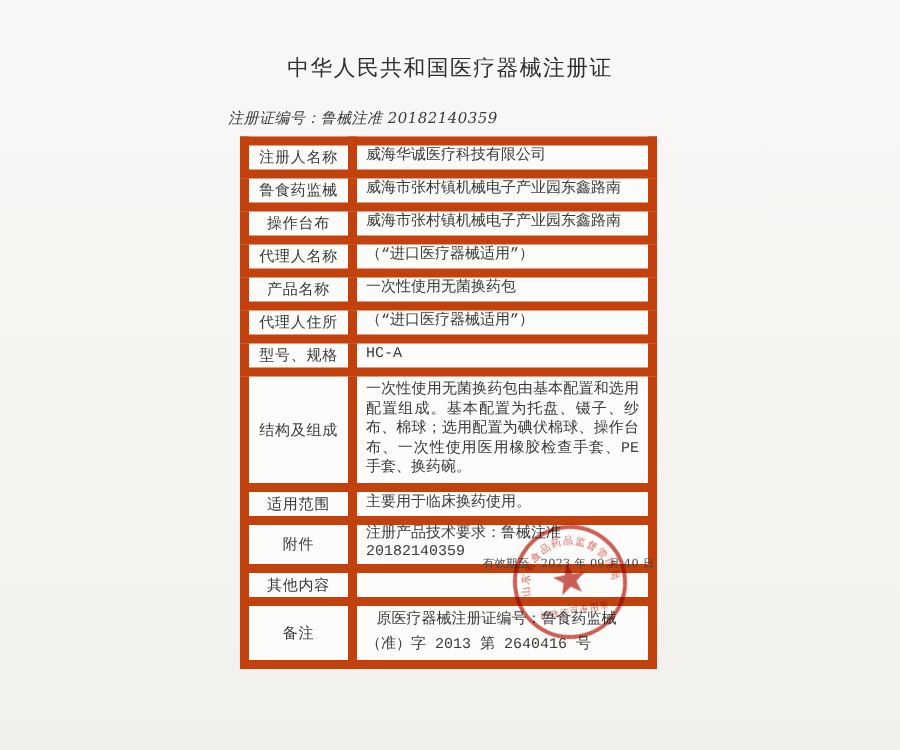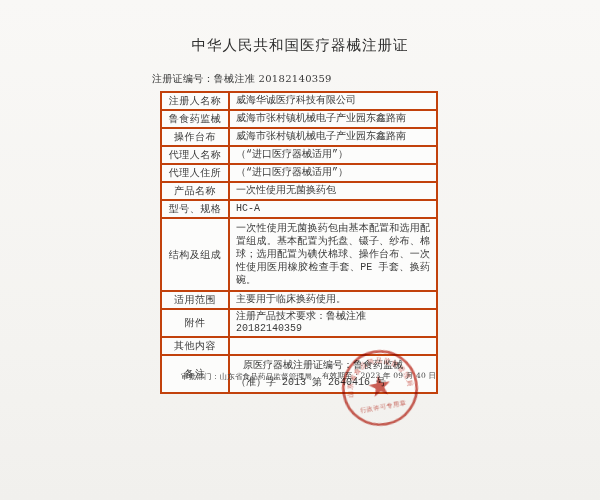--- a/index.html
+++ b/index.html
@@ -15,28 +15,28 @@
     background:linear-gradient(180deg,#f9f8f6 0%,#f4f3f0 70%,#f1f0ed 100%);
     overflow:hidden;
   }
   .title {
     position:absolute; top:36px; left:0; width:600px;
     text-align:center; font-size:14.5px; letter-spacing:1px;
     color:#2f2f2f; font-weight:500;
   }
   .regno {
     position:absolute; top:72px; left:152px;
-    font-size:10px; color:#3a3a3a; letter-spacing:.3px;
+    font-size:10px; color:#3a3a3a; letter-spacing:.3px;font-style:italic;
   }
   table.cert {
     position:absolute; top:91px; left:160px; width:278px;
     border-collapse:collapse; background:#fcfcfb;
     font-size:10px; color:#3a3a3a; table-layout:fixed;
   }
-  table.cert td { border:2px solid #c2410c; vertical-align:middle; }
+  table.cert td { border:6px solid #c2410c; vertical-align:middle; }
   td.lbl { width:62px; text-align:center; padding:1px 2px; letter-spacing:.5px; }
   td.val { padding:1px 6px; line-height:12px;font-family:Liberation Mono, monospace; }
   tr.r   { height:18px; }
   tr.tall { height:52px; }
   tr.tall td.val { line-height:13px; padding:3px 6px; text-align:justify; }
   tr.remark { height:37px; }
   tr.remark td.val { line-height:17px; text-indent:7px;margin-left:47px; }
   .footer-left {
     position:absolute; left:181px; top:372px;
     font-size:7.5px; color:#444; letter-spacing:.2px;
@@ -75,26 +75,26 @@
       </tr>
       <tr class="r">
         <td class="lbl">操作台布</td>
         <td class="val">威海市张村镇机械电子产业园东鑫路南</td>
       </tr>
       <tr class="r">
         <td class="lbl">代理人名称</td>
         <td class="val">（“进口医疗器械适用”）</td>
       </tr>
       <tr class="r">
+        <td class="lbl">产品名称</td>
+        <td class="val">一次性使用无菌换药包</td>
+      </tr>
+      <tr class="r">
         <td class="lbl">代理人住所</td>
         <td class="val">（“进口医疗器械适用”）</td>
-      </tr>
-      <tr class="r">
-        <td class="lbl">产品名称</td>
-        <td class="val">一次性使用无菌换药包</td>
       </tr>
       <tr class="r">
         <td class="lbl">型号、规格</td>
         <td class="val">HC-A</td>
       </tr>
       <tr class="tall">
         <td class="lbl">结构及组成</td>
         <td class="val">一次性使用无菌换药包由基本配置和选用配置组成。基本配置为托盘、镊子、纱布、棉球；选用配置为碘伏棉球、操作台布、一次性使用医用橡胶检查手套、PE 手套、换药碗。</td>
       </tr>
       <tr class="r">
@@ -109,21 +109,20 @@
         <td class="lbl">其他内容</td>
         <td class="val"></td>
       </tr>
       <tr class="remark">
         <td class="lbl">备注</td>
         <td class="val">原医疗器械注册证编号：鲁食药监械（准）字 2013 第 2640416 号</td>
       </tr>
     </tbody>
   </table>
 
-  <div class="footer-left">审批部门：山东省食品药品监督管理局</div>
 
   <div class="footer-right">
     <div>有效期至：2023 年 09 月 40 日</div>
   </div>
 
   <svg class="stamp" viewBox="0 0 120 120" aria-hidden="true">
     <defs>
       <path id="arcTop" d="M 18 64 A 42 42 0 0 1 102 64" fill="none"></path>
     </defs>
     <circle cx="60" cy="60" r="55" fill="none" stroke="currentColor" stroke-width="4"></circle>

